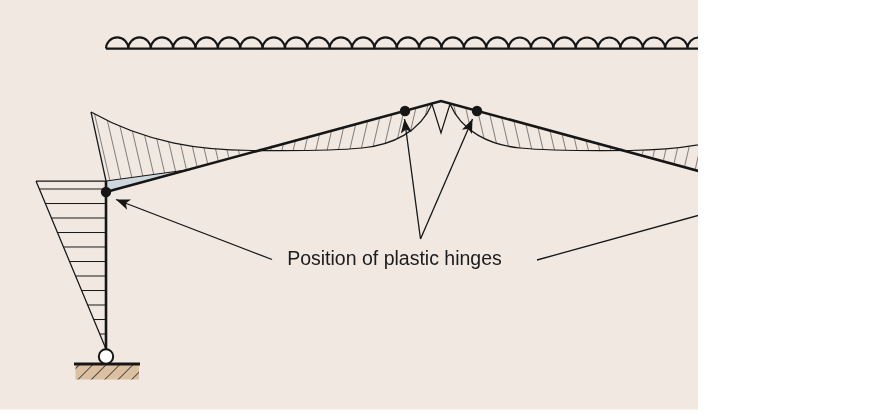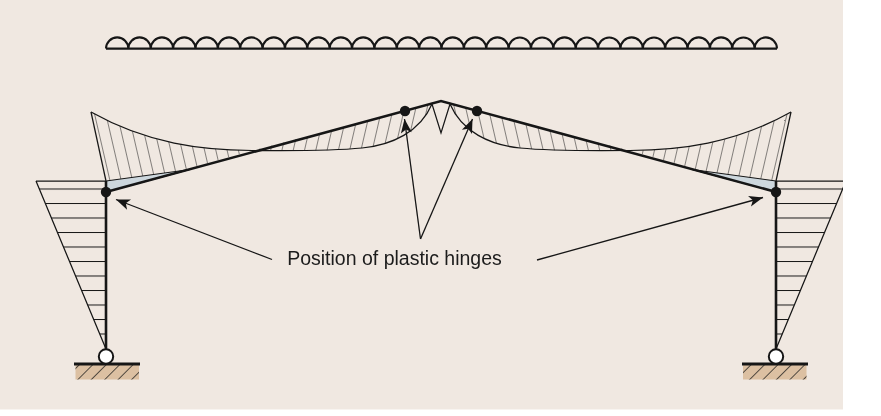--- a/index.html
+++ b/index.html
@@ -1,20 +1,20 @@
 <!DOCTYPE html>
 <html style="--bg: #f0e8e1; --line: #161616; --haunch: #cdd7dd; --ground: #dcc0a2; --text: #1c1c1c;"><head>
 <meta charset="utf-8">
 <style>
   :root{
     --bg:#f0e8e1; --line:#161616; --haunch:#cdd7dd; --ground:#dcc0a2; --text:#1c1c1c;
   }
   html,body{margin:0;padding:0;background:#fff;}
   .stage{
-    position:relative; width:843px; height:416px; background:var(--bg);
+    position:relative; width:698px; height:416px; background:var(--bg);
     font-family:"Liberation Sans", sans-serif; overflow:hidden;
   }
   svg{display:block;}
   .member{stroke:var(--line); stroke-width:2.6; fill:none;}
   .thin{stroke:var(--line); stroke-width:1.25; fill:none;}
   .hatchline{stroke:var(--line); stroke-width:1;}
   .leader{stroke:var(--line); stroke-width:1.3; fill:none;}
   .dot{fill:var(--line); stroke:none;}
   .pin{fill:#ffffff; stroke:var(--line); stroke-width:2;}
   .groundline{stroke:var(--line); stroke-width:2.8;}

